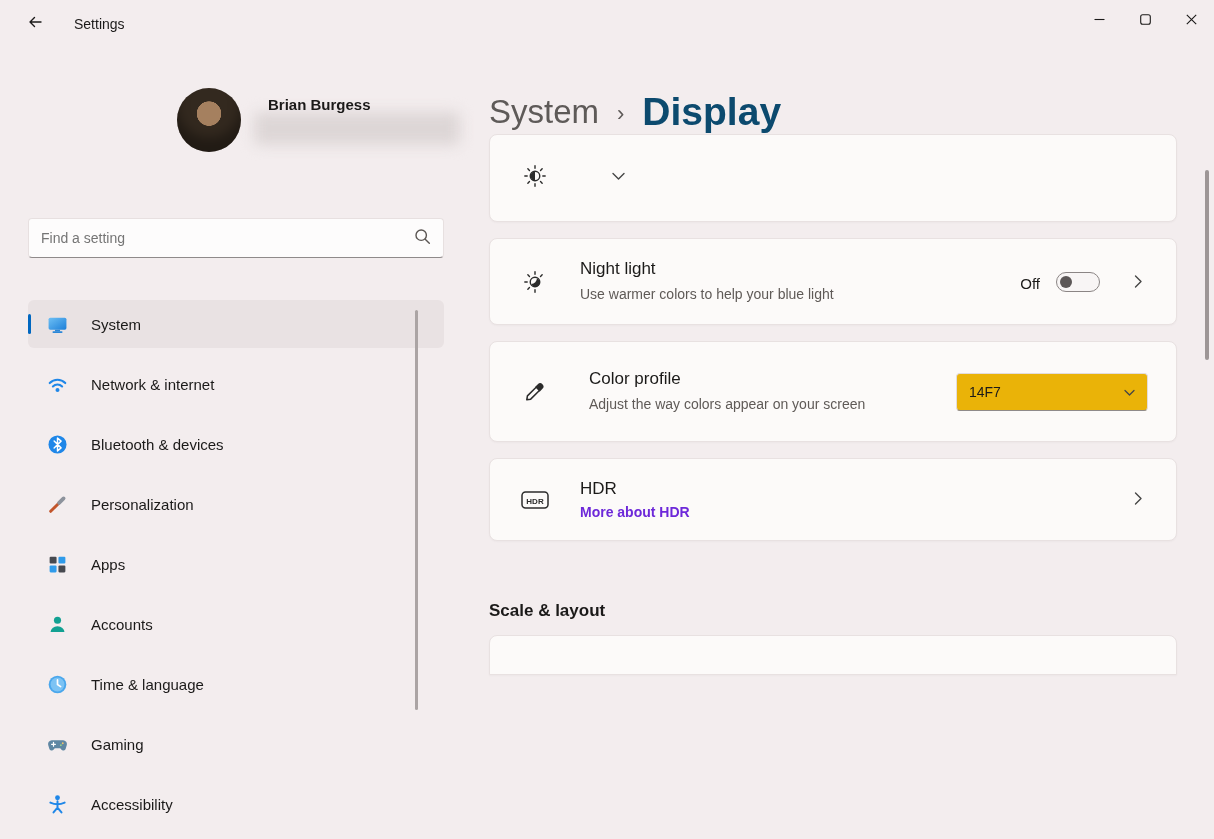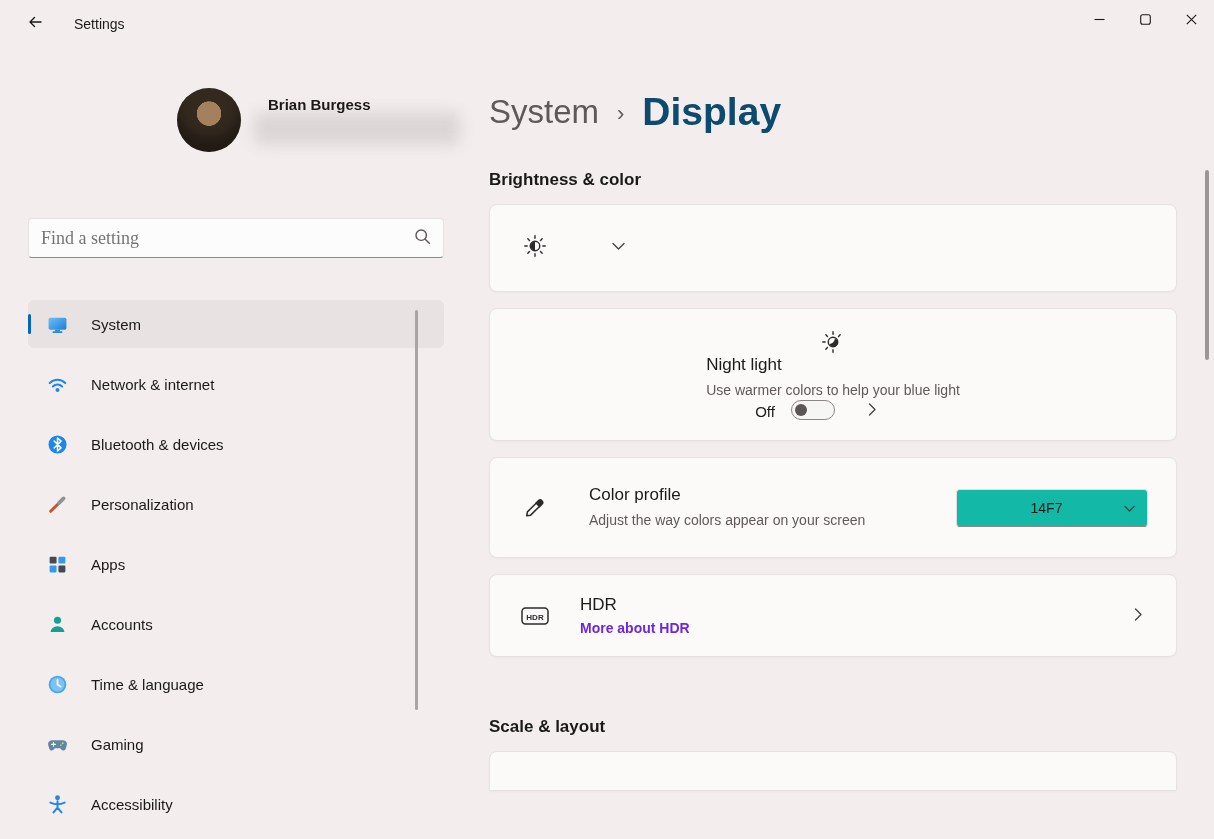--- a/index.html
+++ b/index.html
@@ -27,21 +27,21 @@
     box-shadow: inset 0 -14px 12px rgba(0,0,0,.35); }
   .profile-text { margin-left:27px; }
   .profile-name { font-size:15px; font-weight:700; position:relative; z-index:2; }
   .profile-blur { width:206px; height:33px; margin:-1px 0 0 -14px; border-radius:5px;
     background:#ddd6d6; filter:blur(7px); }
 
   .search-box { position:absolute; left:28px; top:170px; width:416px; height:40px;
     background:#fdfcfc; border:1px solid #e7e0e0; border-bottom:1px solid #8f8a8a;
     border-radius:4px; display:flex; align-items:center; padding:0 12px; }
   .search-box input { flex:1; border:none; outline:none; background:transparent;
-    font-size:18px; color:#3c3836; font-family:Liberation Serif, serif; }
+    font-size:14px; color:#3c3836; font-family:Liberation Sans, sans-serif; }
 
   .nav { position:absolute; left:28px; top:252px; width:416px; }
   .nav-item { display:flex; align-items:center; height:48px; margin-bottom:12px;
     border-radius:6px; padding-left:16px; position:relative; font-size:15px; cursor:pointer; }
   .nav-item.selected { background:#e9e2e3; }
   .nav-item.selected::before { content:""; position:absolute; left:0; top:14px;
     width:3px; height:20px; border-radius:2px; background:#0067c0; }
   .nav-icon { width:26px; display:flex; justify-content:center; margin-right:21px; }
   .side-scroll { position:absolute; left:415px; top:262px; width:3px; height:400px;
     background:#aba4a4; border-radius:2px; }
@@ -74,34 +74,34 @@
     border-radius:2px; background:#b6b0b0; }
   .slider-fill { position:absolute; left:0; top:8px; height:4px;
     border-radius:2px; background:#616161; }
   .slider-thumb { position:absolute; top:0; width:20px; height:20px; border-radius:50%;
     background:#ffffff; border:1px solid #ccc6c6; transform:translateX(-50%);
     box-shadow:0 1px 2px rgba(0,0,0,.18); cursor:pointer; }
   .slider-thumb::after { content:""; position:absolute; inset:3px; border-radius:50%; background:#5c5c5c; }
 
   
   .card-row { display:flex; align-items:center; }
-  .card-nightlight { padding:20px 0; cursor:pointer;flex-direction:column; }
+  .card-nightlight { padding:20px 0; cursor:pointer; }
   .card-colorprofile { padding:27px 0;gap:9px; }
   .card-hdr { padding:20px 0; cursor:pointer; }
   .row-content { flex:1; }
   .desc-narrow { max-width:300px; }
   .right-group { display:flex; align-items:flex-end; }
   .state-label { font-size:15px; margin-right:16px; }
   .toggle { width:44px; height:20px; border-radius:10px; border:1px solid #8b8585;
     background:#f8f5f5; display:flex; align-items:center; cursor:pointer; }
   .toggle-knob { width:12px; height:12px; border-radius:50%; background:#5c5757; margin-left:3px; }
 
-  .dropdown { width:192px; height:38px; background:#14b8a6; border:1px solid #e3dcdc;
+  .dropdown { width:192px; height:38px; background:#eab308; border:1px solid #e3dcdc;
     border-bottom-color:#8f8a8a; border-radius:4px; display:flex; align-items:center;
-    padding:0 12px; margin-right:28px; cursor:pointer; font-size:14px;text-align:center; }
+    padding:0 12px; margin-right:28px; cursor:pointer; font-size:14px; }
   .dropdown-value { flex:1; }
 
   .hdr-link { font-size:14px; font-weight:700; color:#6d28d9; margin-top:5px; cursor:pointer; }
 
   .card-sliver { height:40px; border-radius:8px 8px 0 0; margin-bottom:0; }
 
   .main-scroll { position:absolute; right:5px; top:170px; width:4px; height:190px;
     background:#9d9696; border-radius:2px; cursor:pointer; }
 </style>
 </head>
@@ -266,21 +266,20 @@
 </div>
 
 <div class="main">
 
   <div class="breadcrumb">
     <span class="crumb-parent">System</span>
     <span class="crumb-sep">›</span>
     <span class="crumb-current">Display</span>
   </div>
 
-  <div class="section-title">Brightness &amp; color</div>
 
   <div class="card card-brightness">
     <div class="icon-col cb-chev">
       <svg width="26" height="26" viewBox="0 0 24 24">
           <circle cx="12" cy="12" r="4.4" fill="none" stroke="#2b2b2b" stroke-width="1.3"></circle>
           <path d="M12 7.8 A4.2 4.2 0 0 0 12 16.2 Z" fill="#2b2b2b"></path>
           <path d="M12 2.6 V4.8 M12 19.2 V21.4 M2.6 12 H4.8 M19.2 12 H21.4 M5.4 5.4 L6.9 6.9 M17.1 17.1 L18.6 18.6 M18.6 5.4 L17.1 6.9 M6.9 17.1 L5.4 18.6" stroke="#2b2b2b" stroke-width="1.3" stroke-linecap="round"></path>
         </svg>
     </div>
     <div class="chev-col cb-chev">

